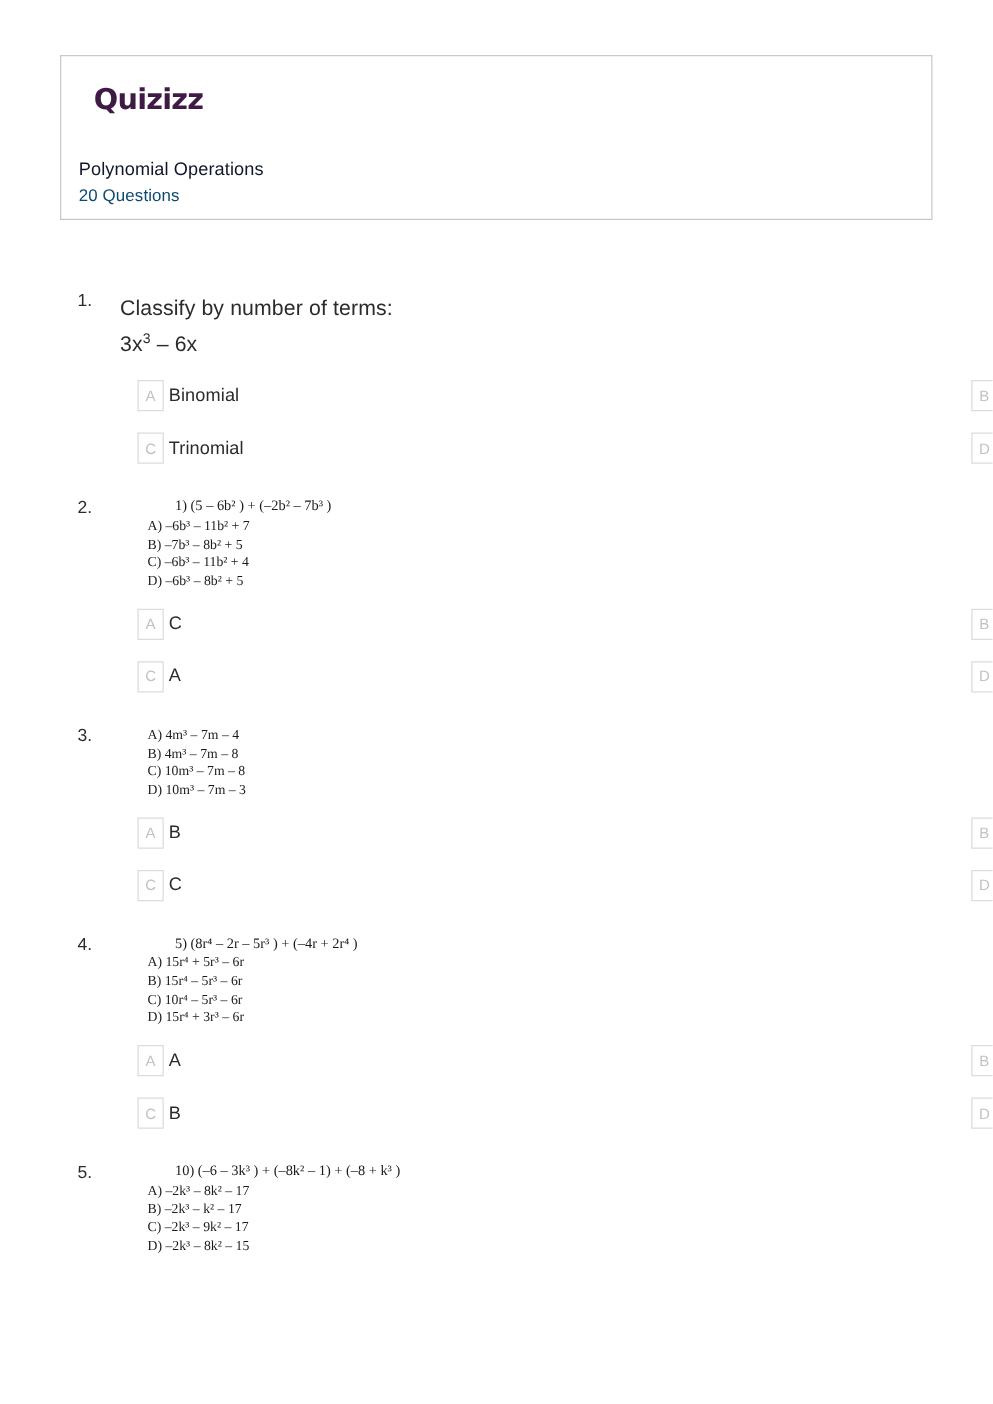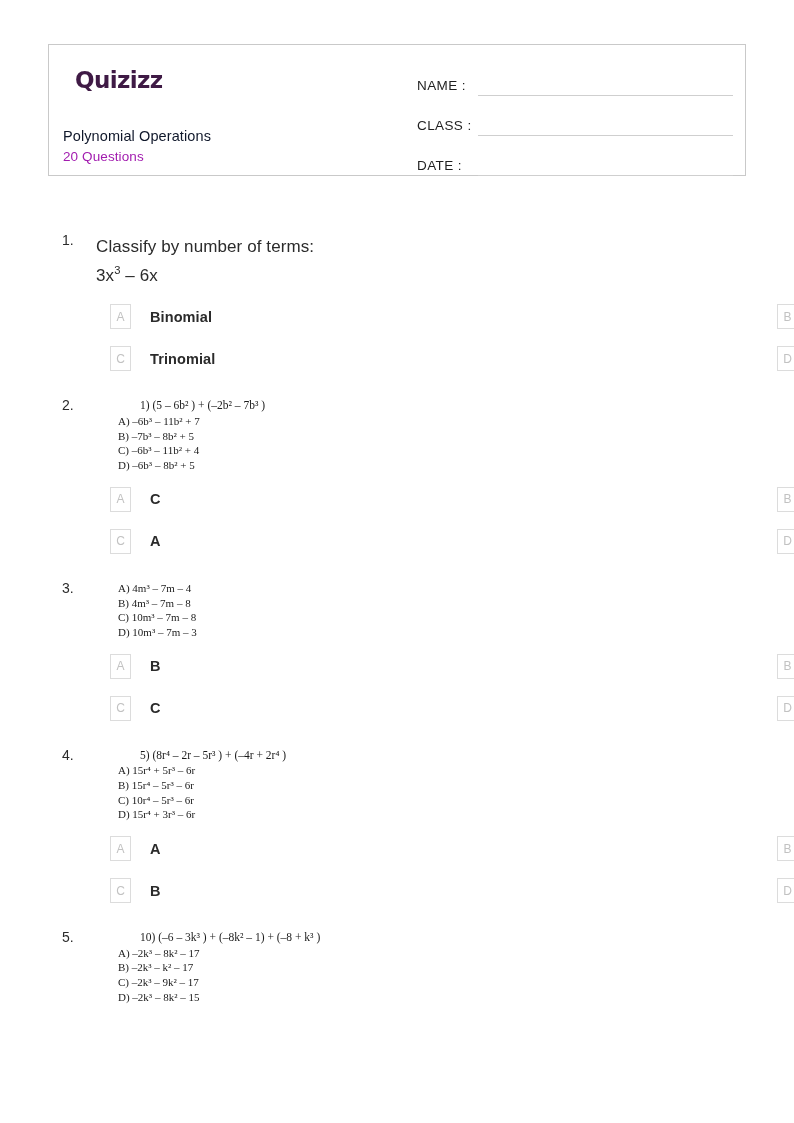--- a/index.html
+++ b/index.html
@@ -50,21 +50,21 @@
     font-size: 14.5px;
     color: #0f172a;
     letter-spacing: 0.1px;
     white-space: nowrap;
   }
   .quiz-count {
     position: absolute;
     left: 14px;
     top: 104px;
     font-size: 13.5px;
-    color: #a21caf;
+    color: #0c4a6e;
     letter-spacing: 0.1px;
     white-space: nowrap;
   }
   .header-right {
     position: absolute;
     left: 368px;
     top: 18px;
     width: 316px;
   }
   .field-row {
@@ -167,54 +167,39 @@
     box-sizing: border-box;
     display: flex;
     align-items: center;
     justify-content: center;
     font-size: 12px;
     color: #c2c2c2;
     flex: 0 0 auto;
     background: #fff;
   }
   .opt-text {
-    margin-left: 19px;
+    margin-left: 4px;
     font-size: 14.5px;
     color: #2b2b2b;
     letter-spacing: 0.1px;
     white-space: nowrap;
-    font-weight: bold;
   }
 </style>
 </head>
 <body>
 
 <div class="header-card">
 
   <div class="header-left">
     <span class="logo">Quizizz</span>
   </div>
 
   <div class="quiz-title">Polynomial Operations</div>
   <div class="quiz-count">20 Questions</div>
 
-  <div class="header-right">
-    <div class="field-row">
-      <span class="field-label">NAME :</span>
-      <span class="field-line"></span>
-    </div>
-    <div class="field-row">
-      <span class="field-label">CLASS :</span>
-      <span class="field-line"></span>
-    </div>
-    <div class="field-row">
-      <span class="field-label">DATE  :</span>
-      <span class="field-line"></span>
-    </div>
-  </div>
 
 </div>
 
 <div class="questions">
 
   <div class="question">
     <span class="q-num">1.</span>
     <div class="q-body">
       <div class="q-text">Classify by number of terms:</div>
       <div class="q-text"><span>3x</span><sup>3</sup><span> – 6x</span></div>

